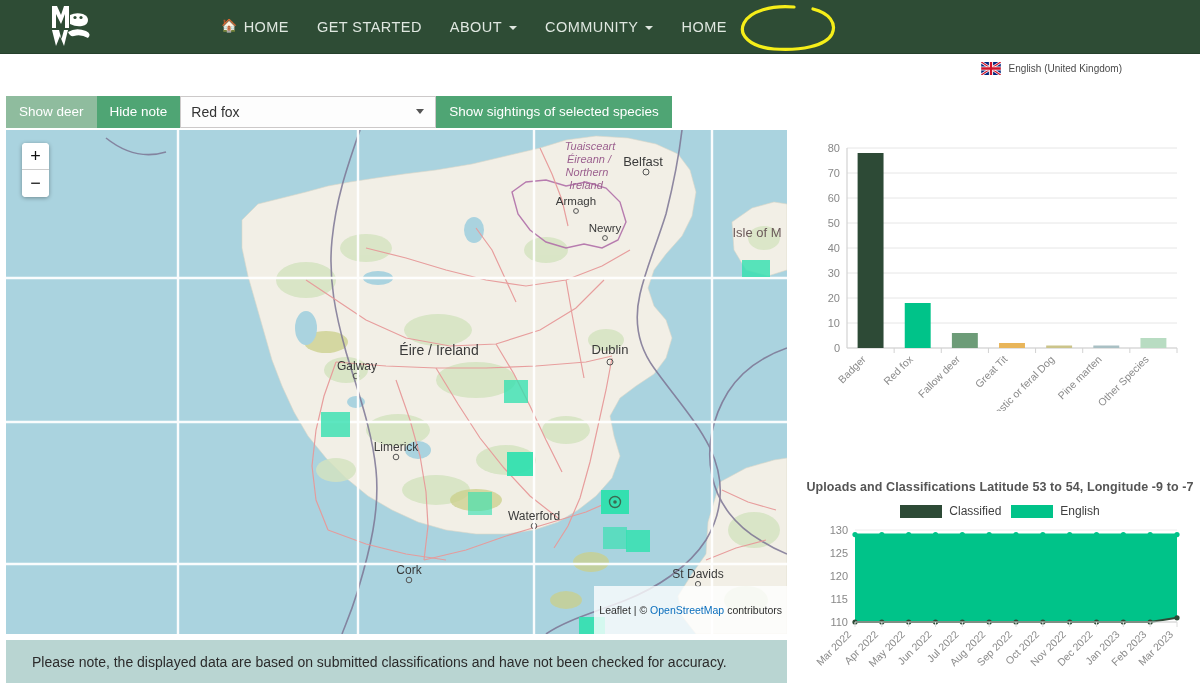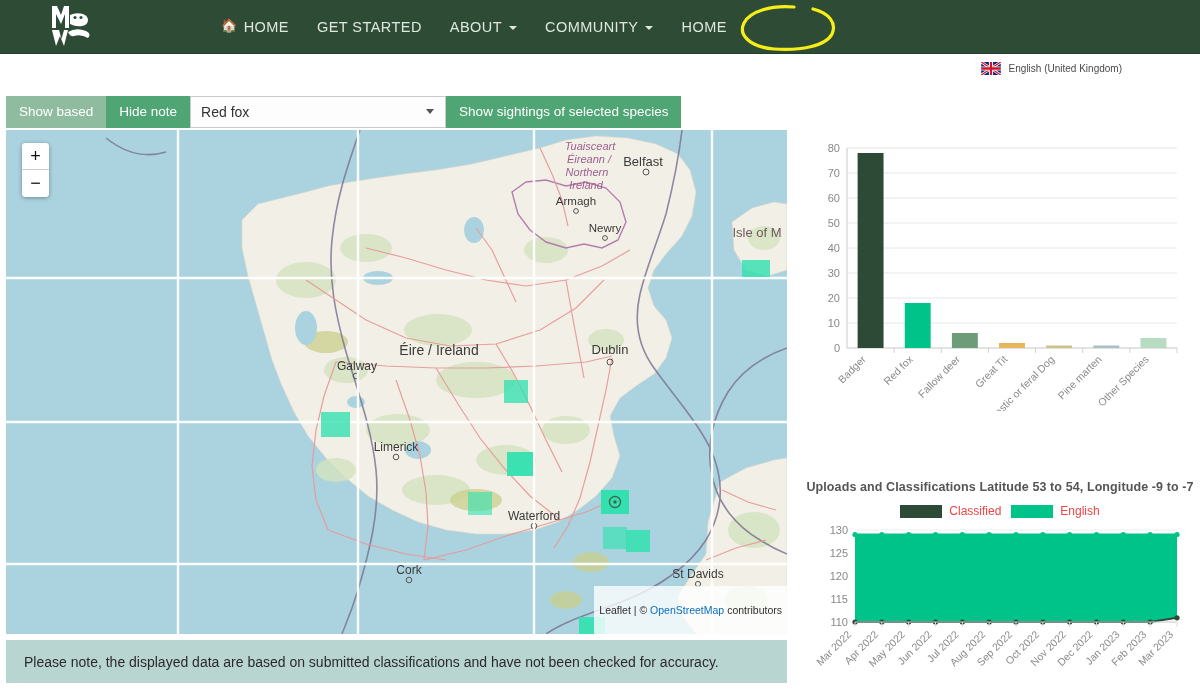--- a/index.html
+++ b/index.html
@@ -97,35 +97,35 @@
     position: absolute; right: 0; bottom: 0; z-index: 40;
     background: rgba(255,255,255,.78); font-size: 10.5px;
     color: #2f2f2f; padding: 18px 5px;
   }
   .attrib a { color: #0a6ebd; text-decoration: none; }
 
   
   .note {
     position: absolute; left: 6px; top: 640px;
     width: 781px; height: 43px; background: #b9d5d2;
-    display: flex; align-items: center; padding-left: 18px;
+    display: flex; align-items: center; padding-left: 26px;
     font-size: 14px; color: #2b2b2b;
   }
 
   
   .chart-panel { position: absolute; background: #fff; }
   #bar-panel  { left: 805px; top: 136px; width: 390px; height: 300px; }
   #line-panel { left: 805px; top: 478px; width: 390px; height: 215px; }
   .chart-title {
     text-align: center; font-size: 12.5px; font-weight: bold;
     color: #555; padding-top: 2px; letter-spacing: .1px;
   }
   .legend {
     display: flex; justify-content: center; align-items: center;
-    gap: 10px; margin-top: 10px; font-size: 12px; color: #ef4444;
+    gap: 10px; margin-top: 10px; font-size: 12px; color: #404040;
   }
   .legend-item { display: flex; align-items: center; gap: 7px; }
   .legend-swatch { width: 42px; height: 13px; display: block; }
   .tick-txt { font-size: 11px; fill: #888; font-family: "Liberation Sans", sans-serif; }
   .cat-txt  { font-size: 10.5px; fill: #8b8b8b; font-family: "Liberation Sans", sans-serif; }
 </style>
 </head>
 <body>
 
 <div class="navbar">
@@ -174,21 +174,21 @@
     <rect width="60" height="40" fill="#00247d"></rect>
     <path d="M0,0 L60,40 M60,0 L0,40" stroke="#fff" stroke-width="8"></path>
     <path d="M0,0 L60,40 M60,0 L0,40" stroke="#cf142b" stroke-width="4"></path>
     <path d="M30,0 V40 M0,20 H60" stroke="#fff" stroke-width="13"></path>
     <path d="M30,0 V40 M0,20 H60" stroke="#cf142b" stroke-width="7"></path>
   </svg>
   <span>English (United Kingdom)</span>
 </div>
 
 <div class="toolbar">
-  <button class="btn btn-light">Show based</button>
+  <button class="btn btn-light">Show deer</button>
   <button class="btn btn-green">Hide note</button>
   <div class="species-select">
     <span>Red fox</span>
     <span class="sel-caret"></span>
   </div>
   <button class="btn btn-green">Show sightings of selected species</button>
 </div>
 
 <div class="map-wrap">
   <svg width="781" height="504" viewBox="0 0 781 504">

